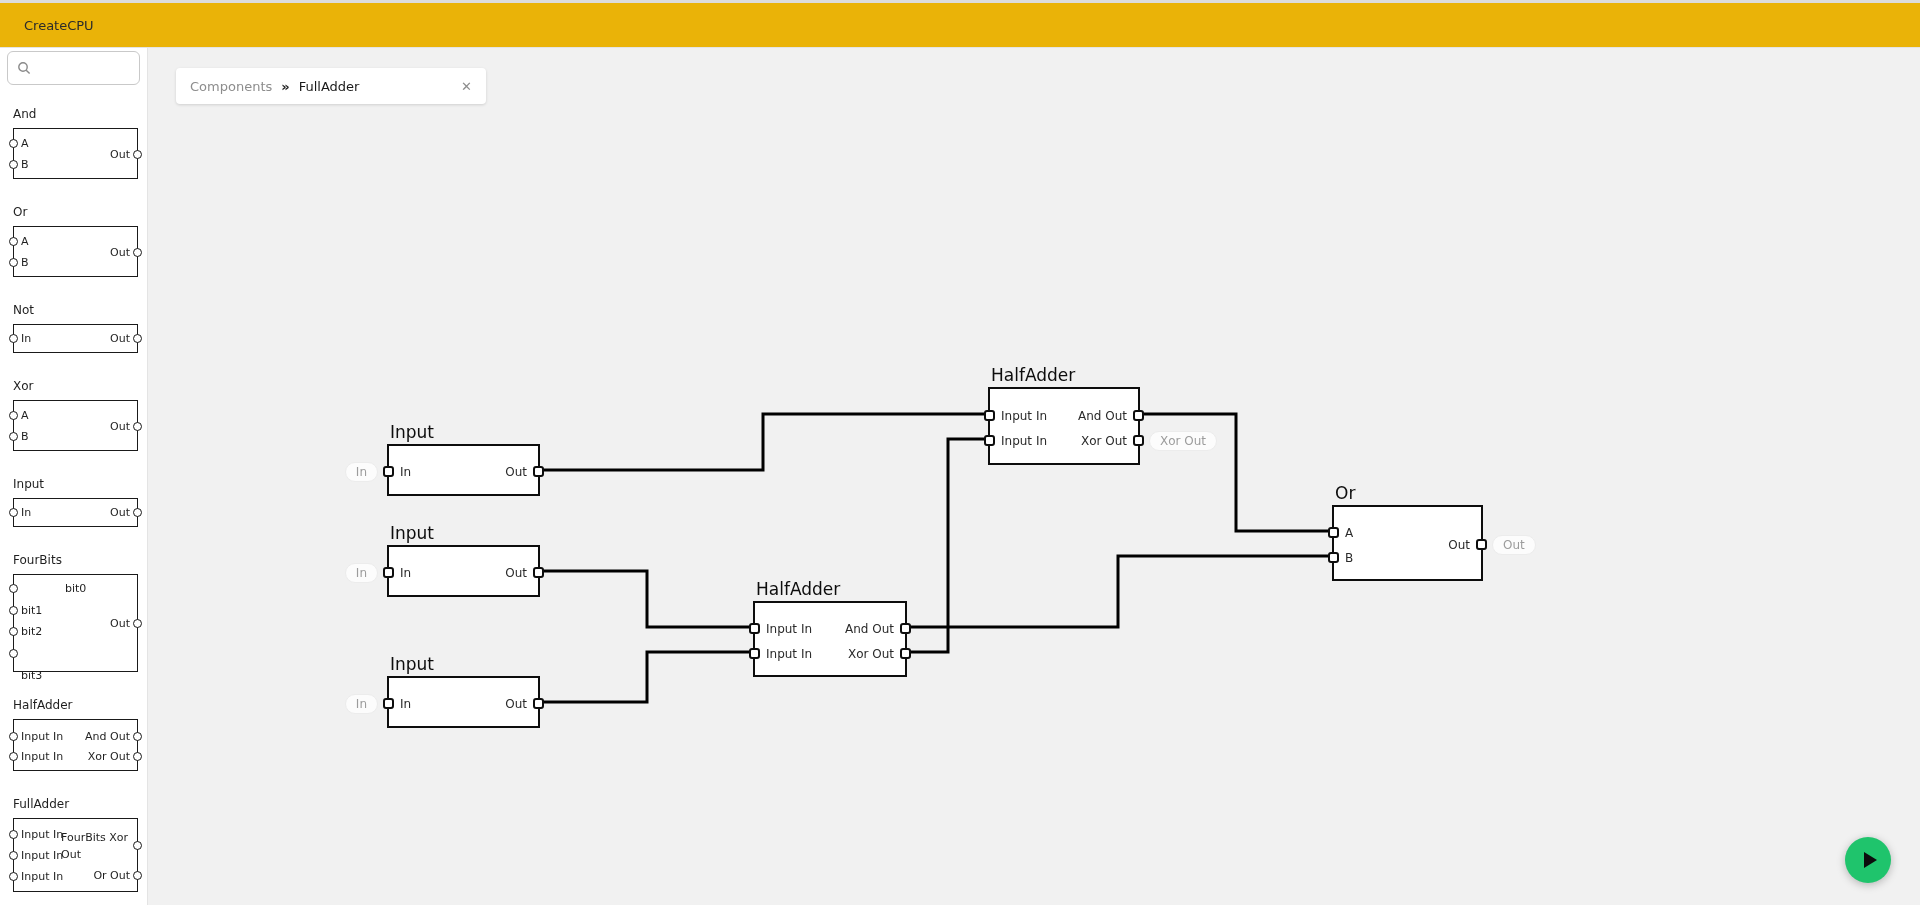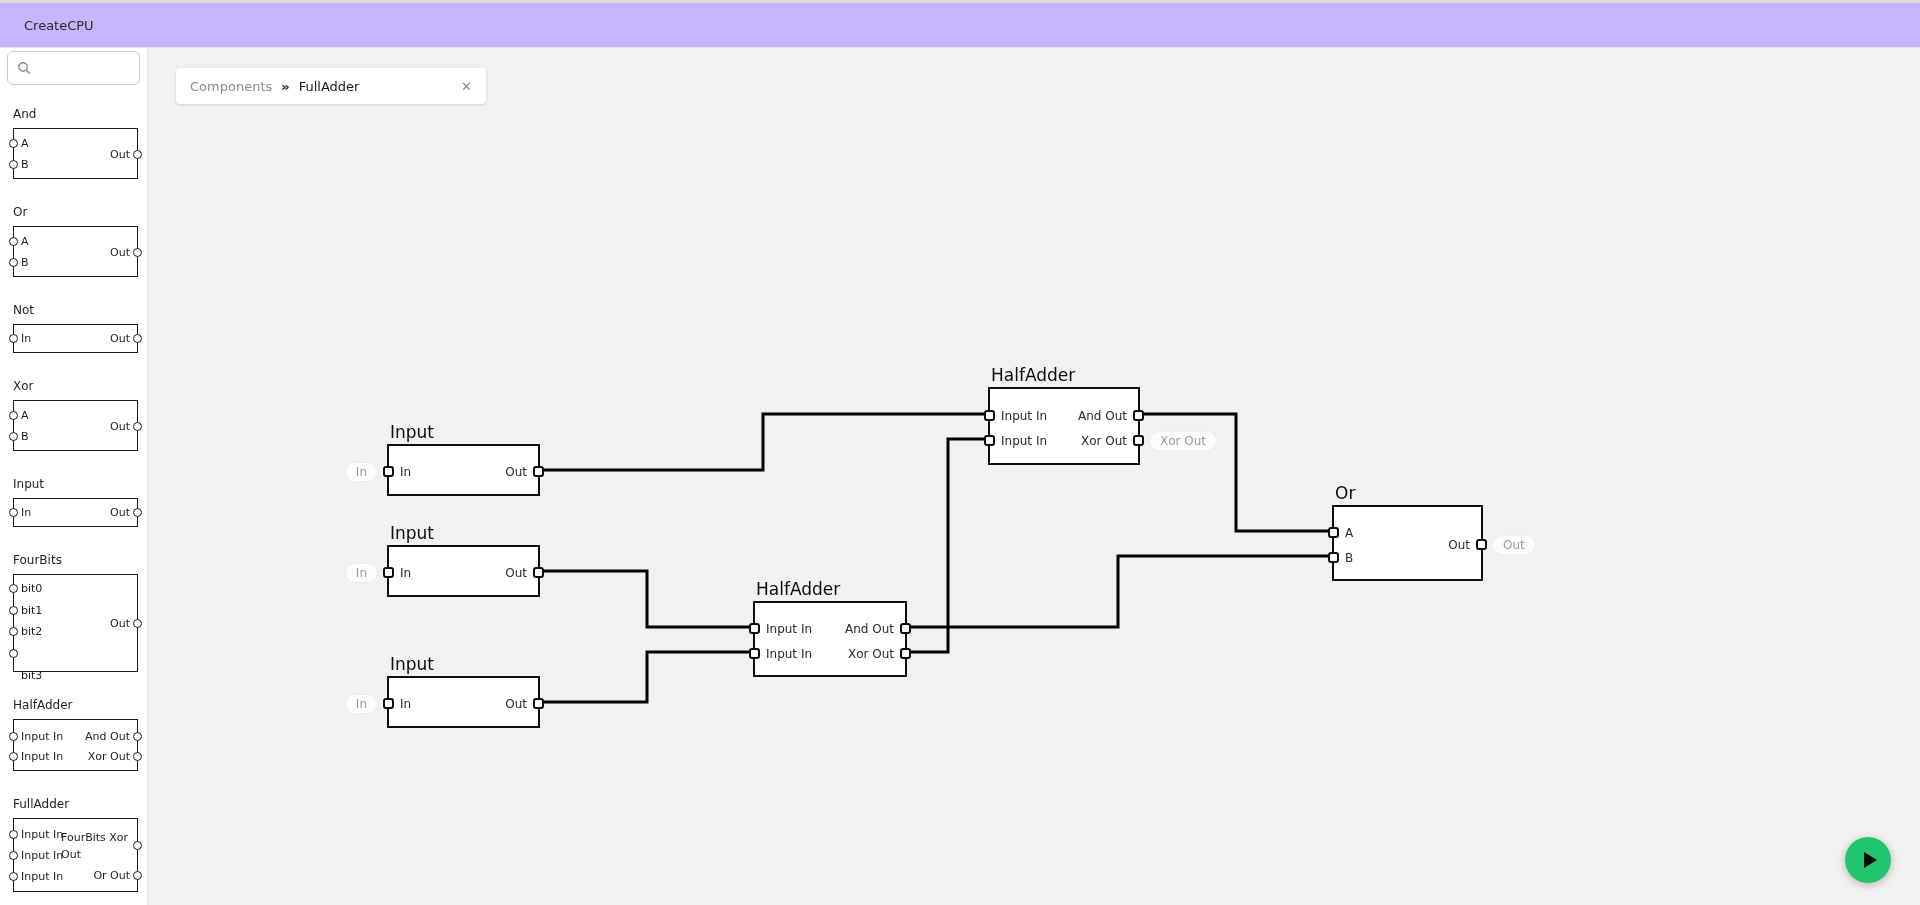--- a/index.html
+++ b/index.html
@@ -8,21 +8,21 @@
     position: relative;
     font-family: "DejaVu Sans", "Liberation Sans", sans-serif;
     background: #f1f1f1;
     overflow: hidden;
     color: #222;
   }
 
   
   #topbar {
     position: absolute; left: 0; top: 0; width: 100%; height: 48px;
-    background: #c4b5fd;
+    background: #eab308;
     border-top: 3px solid #dcdcdc;
     border-bottom: 1px solid #e4e4e4;
     display: flex; align-items: center;
     padding: 0 24px;
     z-index: 10;
   }
   #topbar .app-title { font-size: 13px; color: #2b2b2b; }
 
   
   #sidebar {
@@ -255,21 +255,21 @@
           <div class="sb-port left" style="top: 9px;"></div>
           <div class="sb-plabel left" style="top: 7px;">In</div>
           <div class="sb-port right" style="top: 9px;"></div>
           <div class="sb-plabel right" style="top: 7px;">Out</div>
         </div>
       </div>
       <div class="sb-item">
         <div class="sb-item-label">FourBits</div>
         <div class="sb-block" style="height: 98px;">
           <div class="sb-port left" style="top: 9px;"></div>
-          <div class="sb-plabel left" style="top: 7px;">bit0</div>
+          <div class="sb-plabel left" style="top: 7px; margin-left: 44px;">bit0</div>
           <div class="sb-port left" style="top: 31px;"></div>
           <div class="sb-plabel left" style="top: 29px;">bit1</div>
           <div class="sb-port left" style="top: 52px;"></div>
           <div class="sb-plabel left" style="top: 50px;">bit2</div>
           <div class="sb-port left" style="top: 74px;"></div>
           <div class="sb-plabel left" style="top: 72px; margin-top: 22px;">bit3</div>
           <div class="sb-port right" style="top: 44px;"></div>
           <div class="sb-plabel right" style="top: 42px;">Out</div>
         </div>
       </div>

